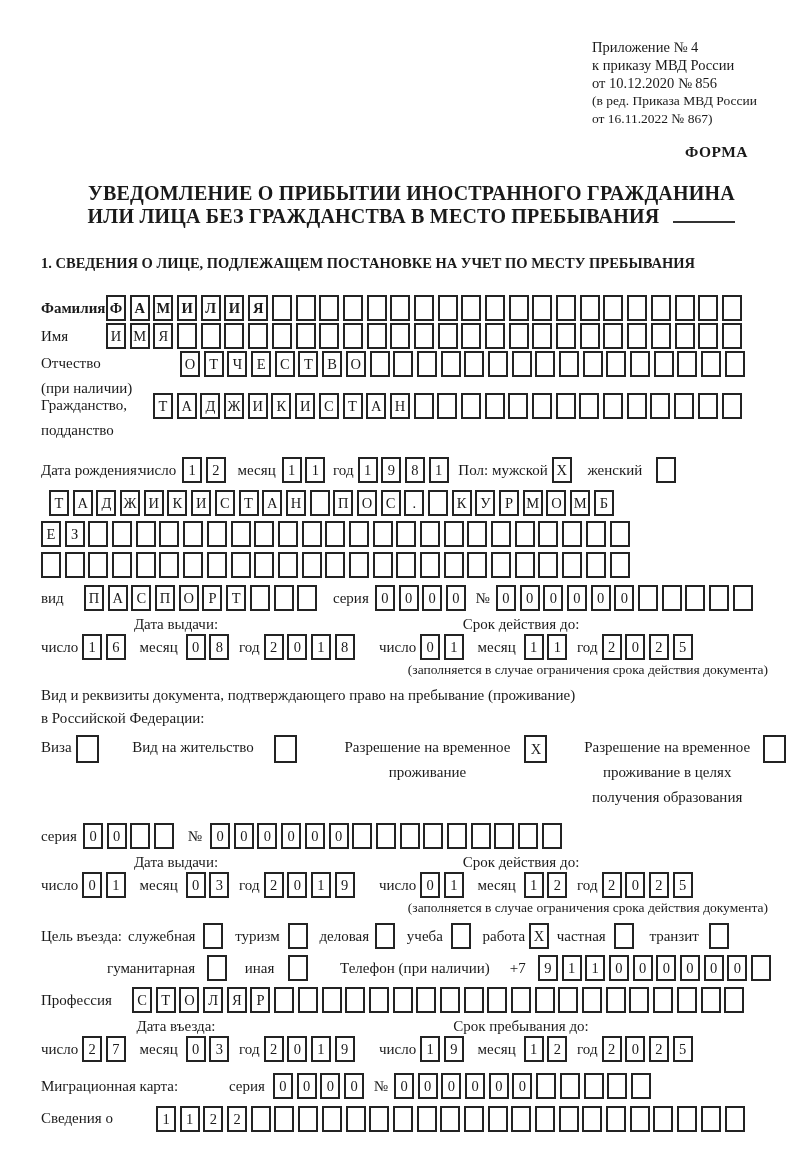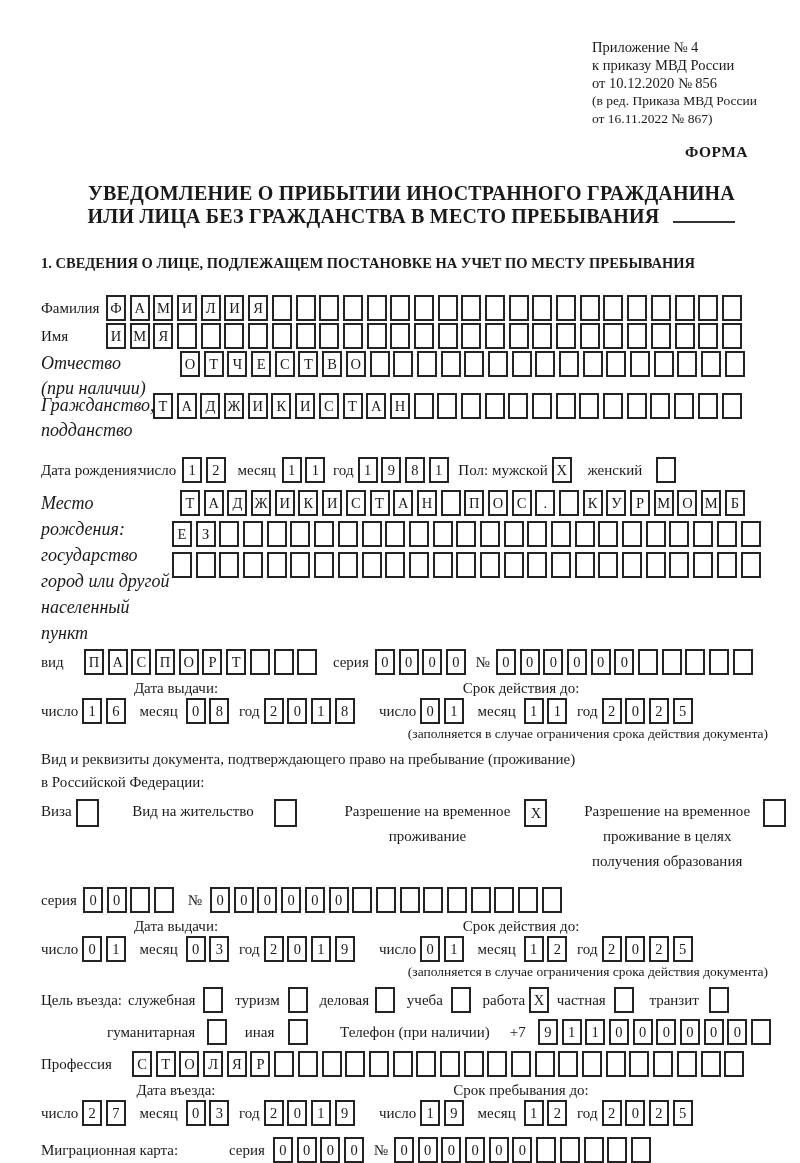--- a/index.html
+++ b/index.html
@@ -10,21 +10,21 @@
   }
   .hdr{margin-left:551px;font-size:14.5px;line-height:18px;width:215px;}
   .hdr .sub{font-size:13.5px;}
   .forma{text-align:right;padding-right:34px;font-weight:bold;font-size:15.5px;margin-top:15px;letter-spacing:.5px;}
   .title{text-align:center;font-weight:bold;font-size:20px;margin-top:21px;line-height:23px;letter-spacing:.2px;}
   .uline{display:inline-block;width:62px;border-bottom:2.5px solid #333;margin-left:14px;}
   .sec{font-weight:bold;font-size:14.5px;margin-top:27px;white-space:nowrap;}
   .row{display:flex;align-items:center;margin-top:2px;}
   .row.top{align-items:flex-start;}
   .lbl{font-size:15px;white-space:nowrap;flex:none;}
-  .lblcol{flex:none;font-size:18px;line-height:25px;font-style:italic;}
+  .lblcol{flex:none;font-size:15px;line-height:25px;}
   .boxes{display:inline-flex;flex-wrap:nowrap;flex:none;}
   .cell{
     box-sizing:border-box;flex:none;width:20px;height:26px;border:2px solid #232323;
     margin-right:3.7px;display:inline-flex;align-items:center;justify-content:center;
     font-size:14.5px;background:#fff;
   }
   .cbx .cell{width:23px;height:28px;}
   .mid{text-align:center;font-weight:bold;font-size:15px;margin-top:5px;}
   .dh{display:flex;font-size:15px;margin-top:5px;}
   .dh .a{width:190px;text-align:center;margin-left:40px;}
@@ -55,21 +55,21 @@
 
   <div class="title">
     <div>УВЕДОМЛЕНИЕ О ПРИБЫТИИ ИНОСТРАННОГО ГРАЖДАНИНА</div>
     <div>
       <span>ИЛИ ЛИЦА БЕЗ ГРАЖДАНСТВА В МЕСТО ПРЕБЫВАНИЯ</span><span class="uline"></span>
     </div>
   </div>
 
   <div class="sec">1. СВЕДЕНИЯ О ЛИЦЕ, ПОДЛЕЖАЩЕМ ПОСТАНОВКЕ НА УЧЕТ ПО МЕСТУ ПРЕБЫВАНИЯ</div>
 
-  <div class="row" style="margin-top:23px;">
+  <div class="row" style="margin-top:23px;font-weight:bold;">
     <span class="lbl" style="width:65px;">Фамилия</span>
     <span class="boxes">
         <span class="cell">Ф</span>
         <span class="cell">А</span>
         <span class="cell">М</span>
         <span class="cell">И</span>
         <span class="cell">Л</span>
         <span class="cell">И</span>
         <span class="cell">Я</span>
         <span class="cell"></span>
@@ -219,26 +219,20 @@
     <span class="boxes ml4">
         <span class="cell">X</span>
       </span>
     <span class="lbl ml12">женский</span>
     <span class="boxes ml14">
         <span class="cell"></span>
       </span>
   </div>
 
   <div class="row top" style="margin-top:7px;">
-    <div class="lblcol" style="width:131px;line-height:26px;">
-      <div>Место рождения:</div>
-      <div>государство</div>
-      <div>город или другой</div>
-      <div>населенный пункт</div>
-    </div>
     <div>
       <div class="boxes ml8" style="margin-bottom:5px;">
           <span class="cell">Т</span>
           <span class="cell">А</span>
           <span class="cell">Д</span>
           <span class="cell">Ж</span>
           <span class="cell">И</span>
           <span class="cell">К</span>
           <span class="cell">И</span>
           <span class="cell">С</span>

